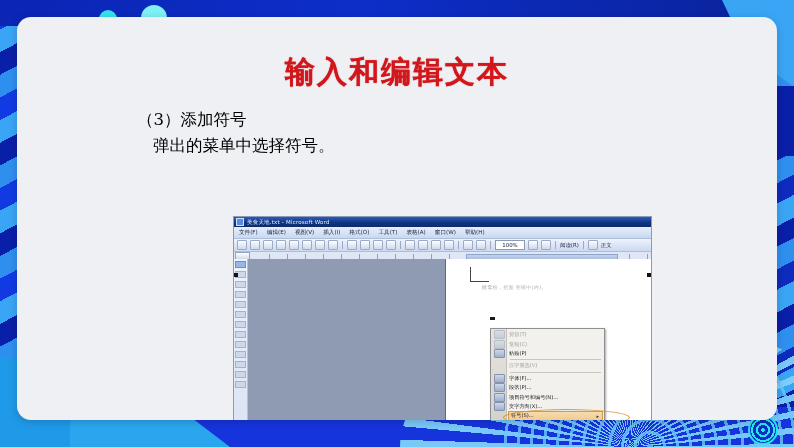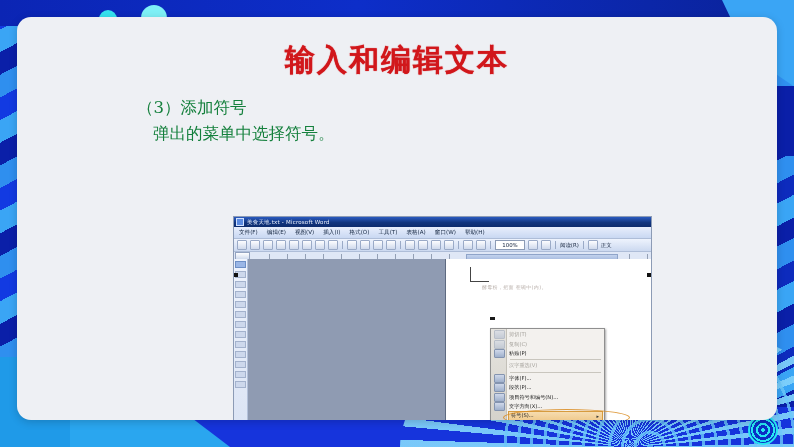--- a/index.html
+++ b/index.html
@@ -104,27 +104,27 @@
   #card{
     position:absolute;left:17px;top:17px;width:760px;height:403px;
     background:#eef0f4;border-radius:14px;
     box-shadow:0 2px 8px rgba(0,0,0,.18);
     overflow:hidden;
   }
 
   #slide-title{
     text-align:center;color:#d1171b;font-weight:bold;
     font-size:30px;letter-spacing:2px;
-    margin-top:23px;
+    margin-top:35px;
     font-family:"DejaVu Serif","Liberation Serif",serif;
     text-shadow:0 0 1px #d1171b;
   }
 
   .body-text{
-    color:#15803d;font-size:16.5px;line-height:1.55;
+    color:#000000;font-size:16.5px;line-height:1.55;
     font-family:"DejaVu Serif","Liberation Serif",serif;
     margin:14px 0 0 120px;width:540px;
   }
   .body-text .l2{text-indent:2em;}
   .body-text .l3{text-indent:0;margin-left:16px;}
 
   
   #word-window{
     position:absolute;left:216px;top:199px;width:417px;height:211px;
     background:#ffffff;border:1px solid #8c9bb5;

